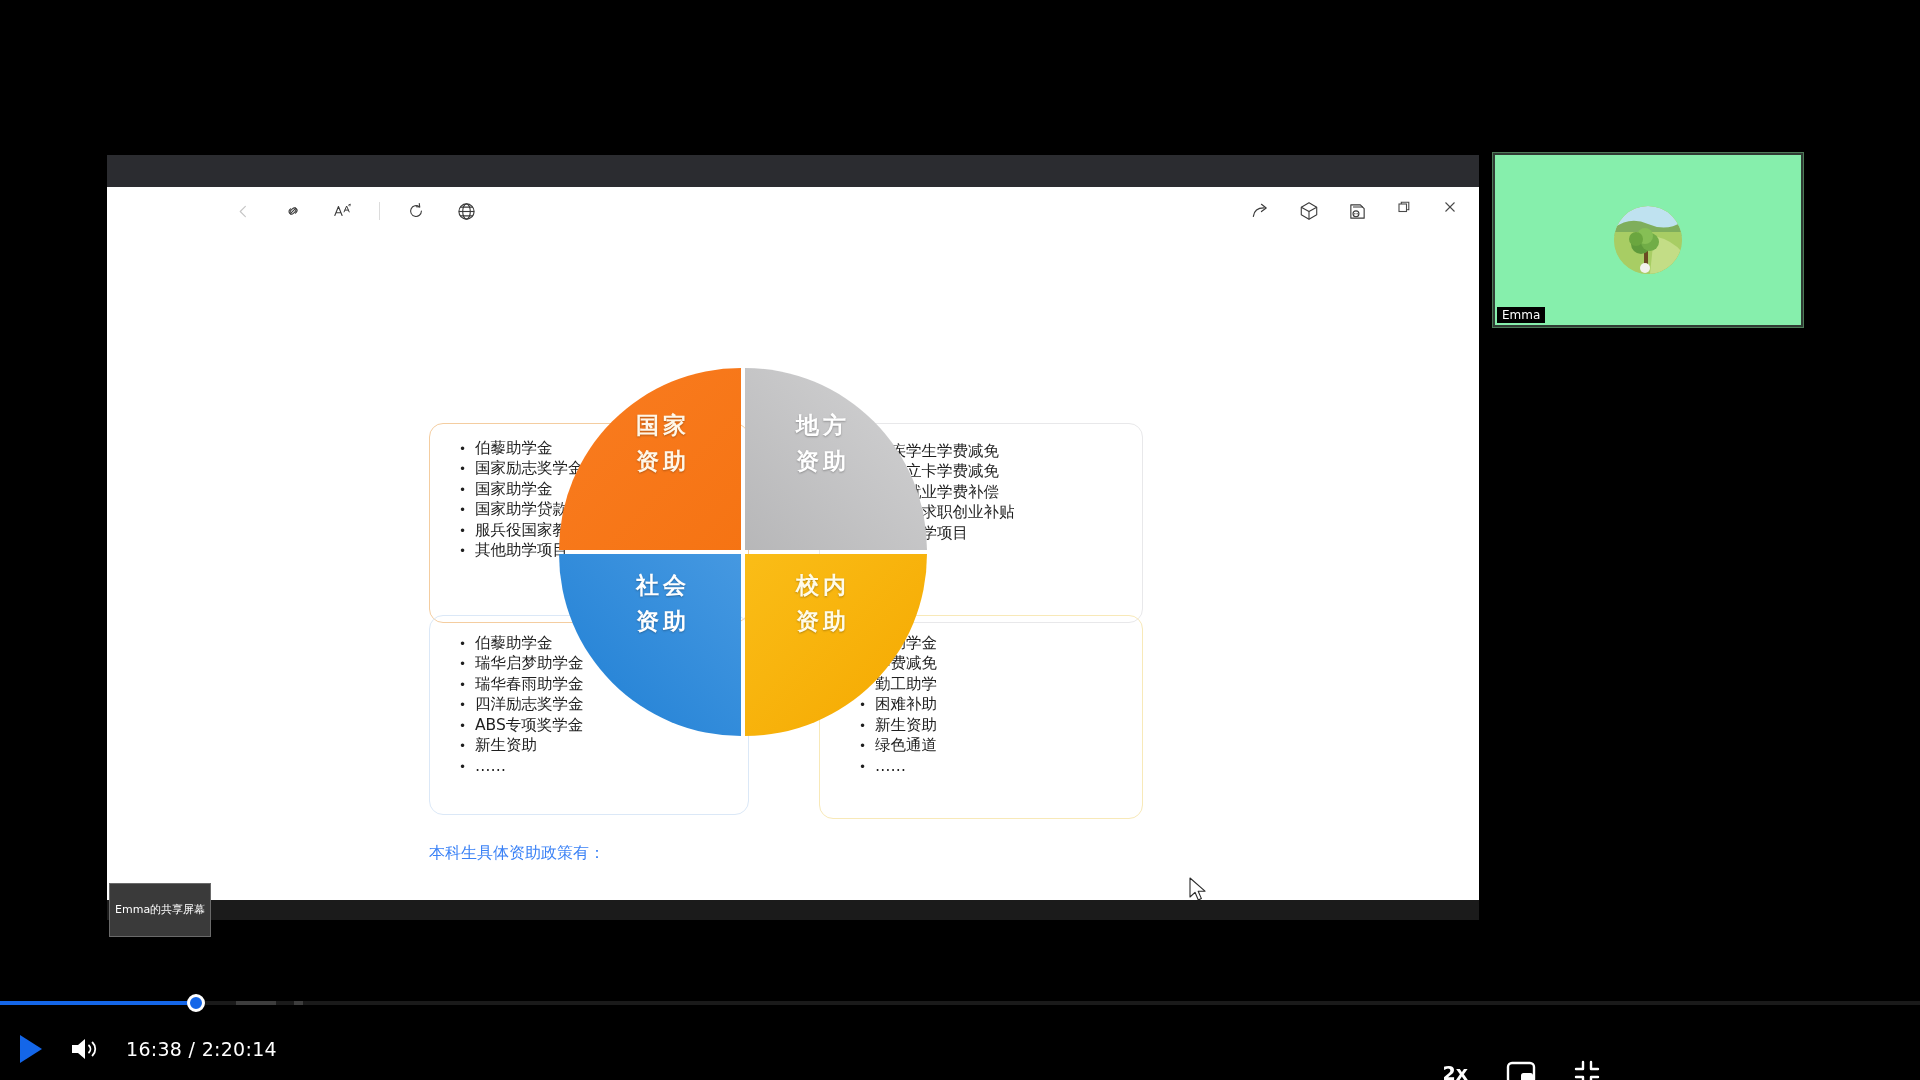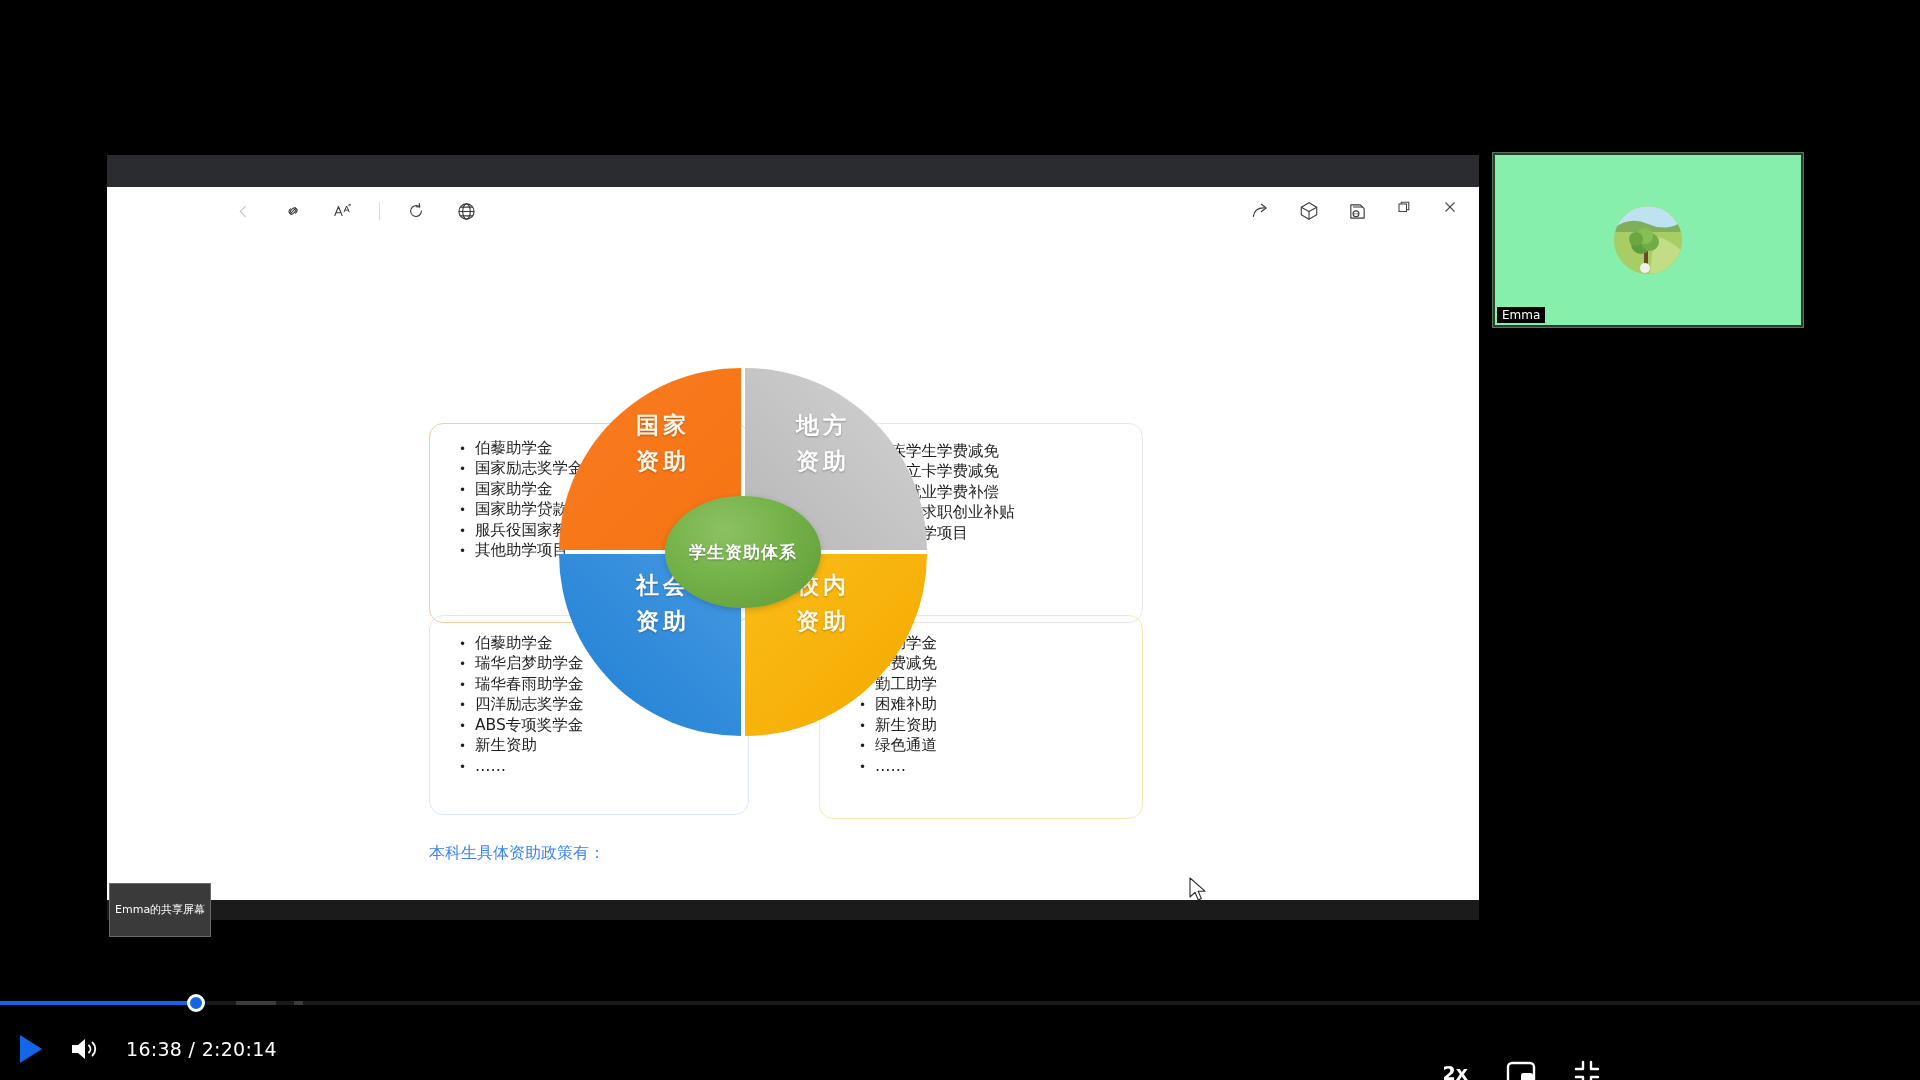--- a/index.html
+++ b/index.html
@@ -521,23 +521,20 @@
           </div>
           <div class="q-label l-bl">
             <div>社会</div>
             <div>资助</div>
           </div>
           <div class="q-label l-br">
             <div>校内</div>
             <div>资助</div>
           </div>
 
-          <div class="hub">
-            <span>学生资助体系</span>
-          </div>
         </div>
 
         <div class="slide-caption">本科生具体资助政策有：</div>
 
         <div class="cursor">
           <svg width="20" height="28" viewBox="0 0 20 28">
             <polygon points="1,1 1,20 6,15.3 9.3,23 12.4,21.6 9.2,14.2 16,14.2" fill="#ffffff" stroke="#2b2b2b" stroke-width="1.1" stroke-linejoin="round"></polygon>
           </svg>
         </div>
       </div>

